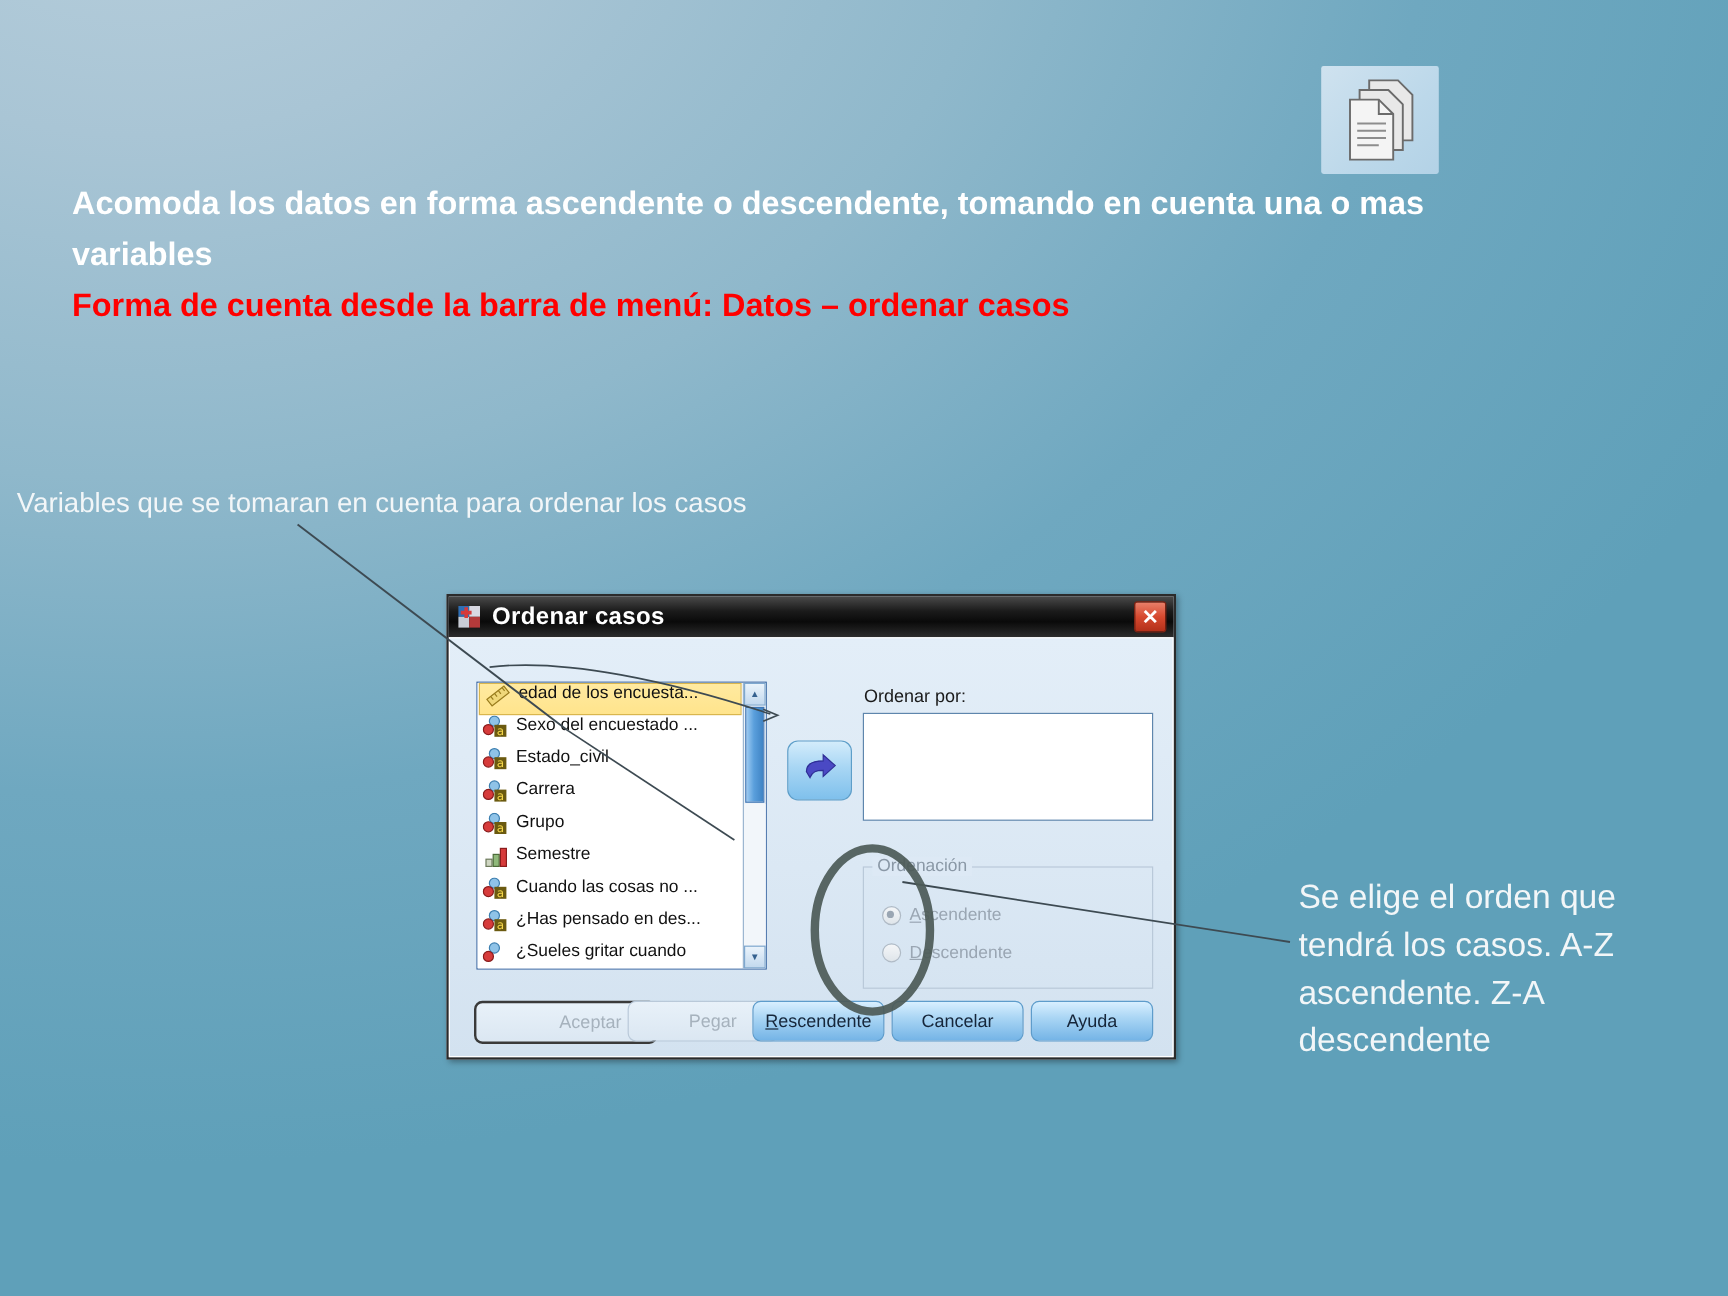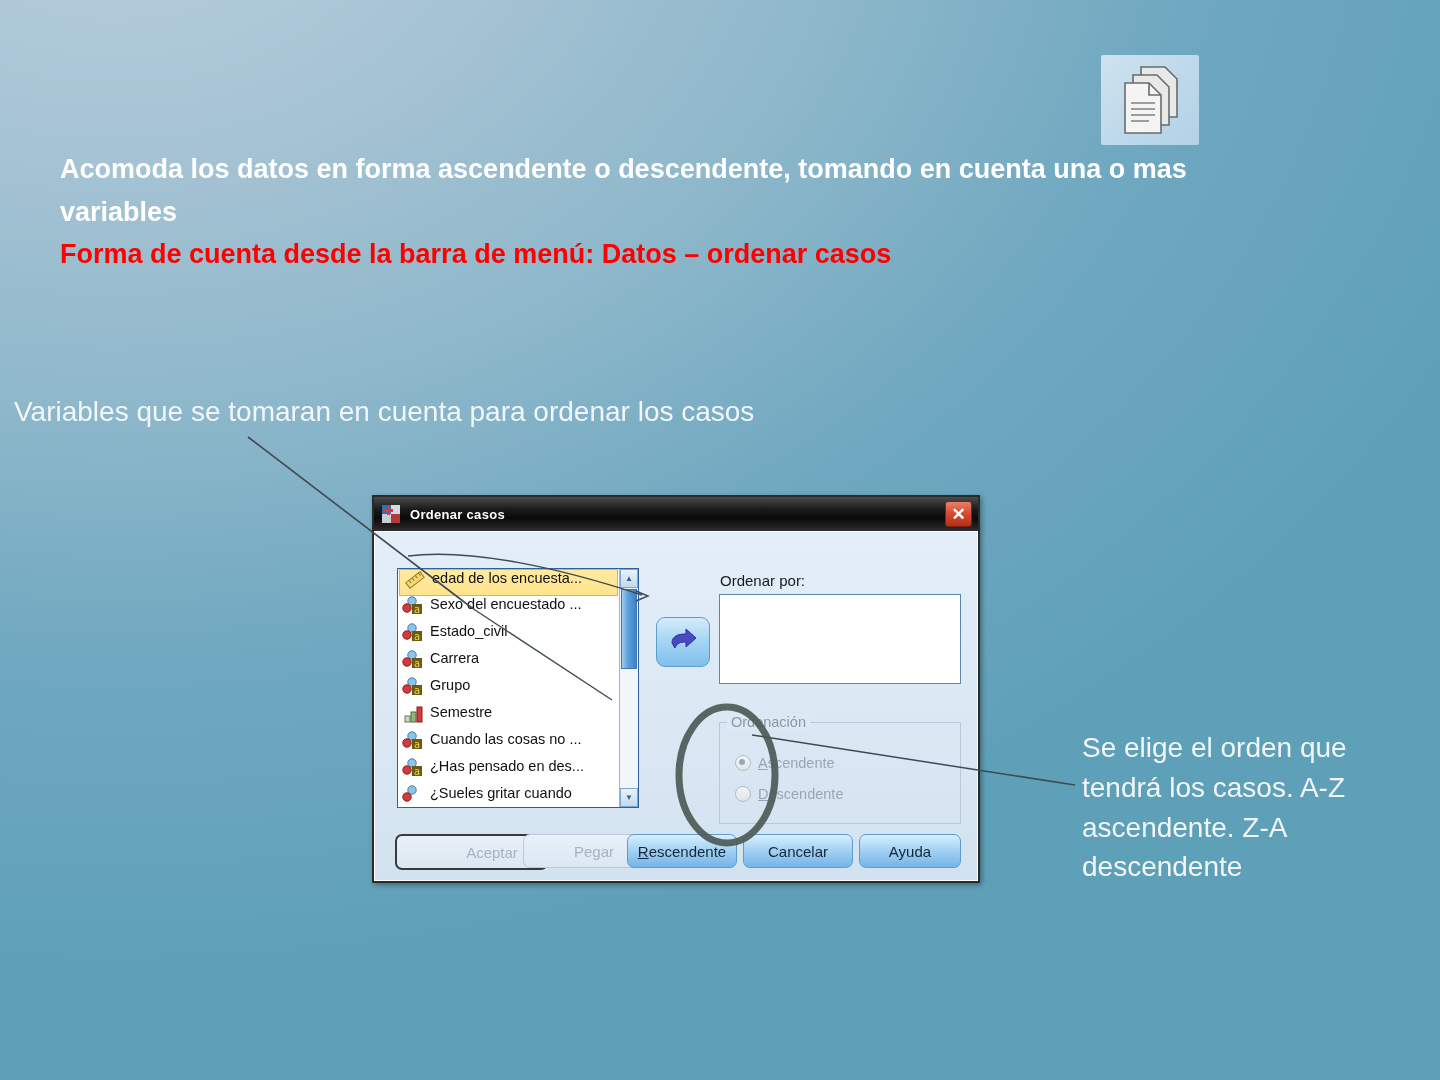--- a/index.html
+++ b/index.html
@@ -36,41 +36,41 @@
     margin-left:20px;
   }
   .sub-white{color:#ffffff;display:block;}
   .sub-red{color:#ff0000;display:block;}
 
   
   .anno{
     position:absolute;color:#f2f6f8;font-weight:400;
     font-family:"Liberation Sans",sans-serif;
   }
-  #anno-left{left:14px;top:392px;width:820px;font-size:28px;line-height:1.45;}
+  #anno-left{left:14px;top:403px;width:820px;font-size:23px;line-height:1.45;}
   #anno-right{left:1082px;top:728px;width:340px;font-size:28px;line-height:1.42;}
 
   
   #overlay{position:absolute;left:0;top:0;width:1440px;height:1080px;pointer-events:none;}
 
   
   #dialog{
     position:absolute;left:372px;top:495px;width:604px;height:384px;
     background:#d9e6f2;
     border:2px solid #2b2b2b;
     box-shadow:2px 2px 5px rgba(0,0,0,.35);
   }
   #titlebar{
     height:34px;width:100%;
     background:linear-gradient(180deg,#4a4a4a 0%,#1b1b1b 36%,#0a0a0a 62%,#2d2d2d 100%);
     display:flex;align-items:center;position:relative;
   }
   #spss-icon{width:20px;height:20px;margin-left:7px;position:relative;flex:0 0 auto;}
   #dlg-title{
-    color:#ffffff;font-size:13px;font-weight:bold;margin-left:9px;
+    color:#ffffff;font-size:20px;font-weight:bold;margin-left:9px;
     font-family:"Liberation Sans",sans-serif;letter-spacing:.3px;
   }
   #close-btn{
     position:absolute;right:6px;top:4px;width:25px;height:24px;
     background:linear-gradient(180deg,#e8806a 0%,#d6492f 50%,#b3301a 100%);
     border:1px solid #7d2212;border-radius:3px;
     display:flex;align-items:center;justify-content:center;
     color:#fff;font-size:17px;font-weight:bold;line-height:1;
   }
   #dlg-body{

